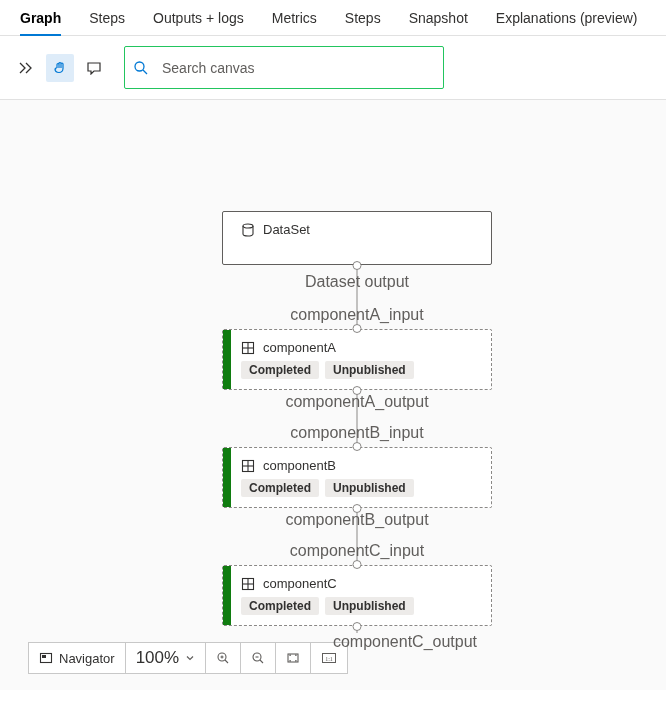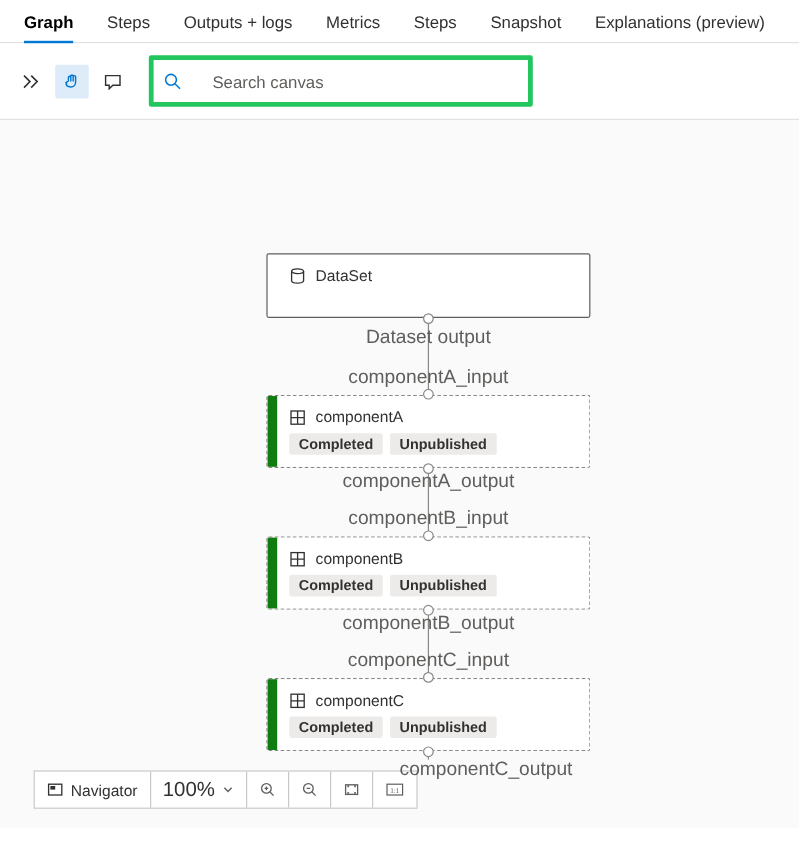--- a/index.html
+++ b/index.html
@@ -62,24 +62,24 @@
     width: 28px; height: 28px;
     display: flex; align-items: center; justify-content: center;
     border-radius: 2px;
     cursor: pointer;
   }
   .tbtn.active { background: #deecf9; }
   .search {
     margin-left: 10px;
     display: flex; align-items: center;
     width: 320px; height: 43px;
-    border: 4px solid #22c55e;
+    border: 1px solid #22c55e;
     border-radius: 2px;
     padding: 0 8px;
-    gap: 24px;
+    gap: 12px;
   }
   .search input {
     border: none; outline: none;
     font-size: 14px;
     flex: 1;
     color: var(--text);
   }
   .search input::placeholder { color: var(--muted); }
   
   .canvas {

